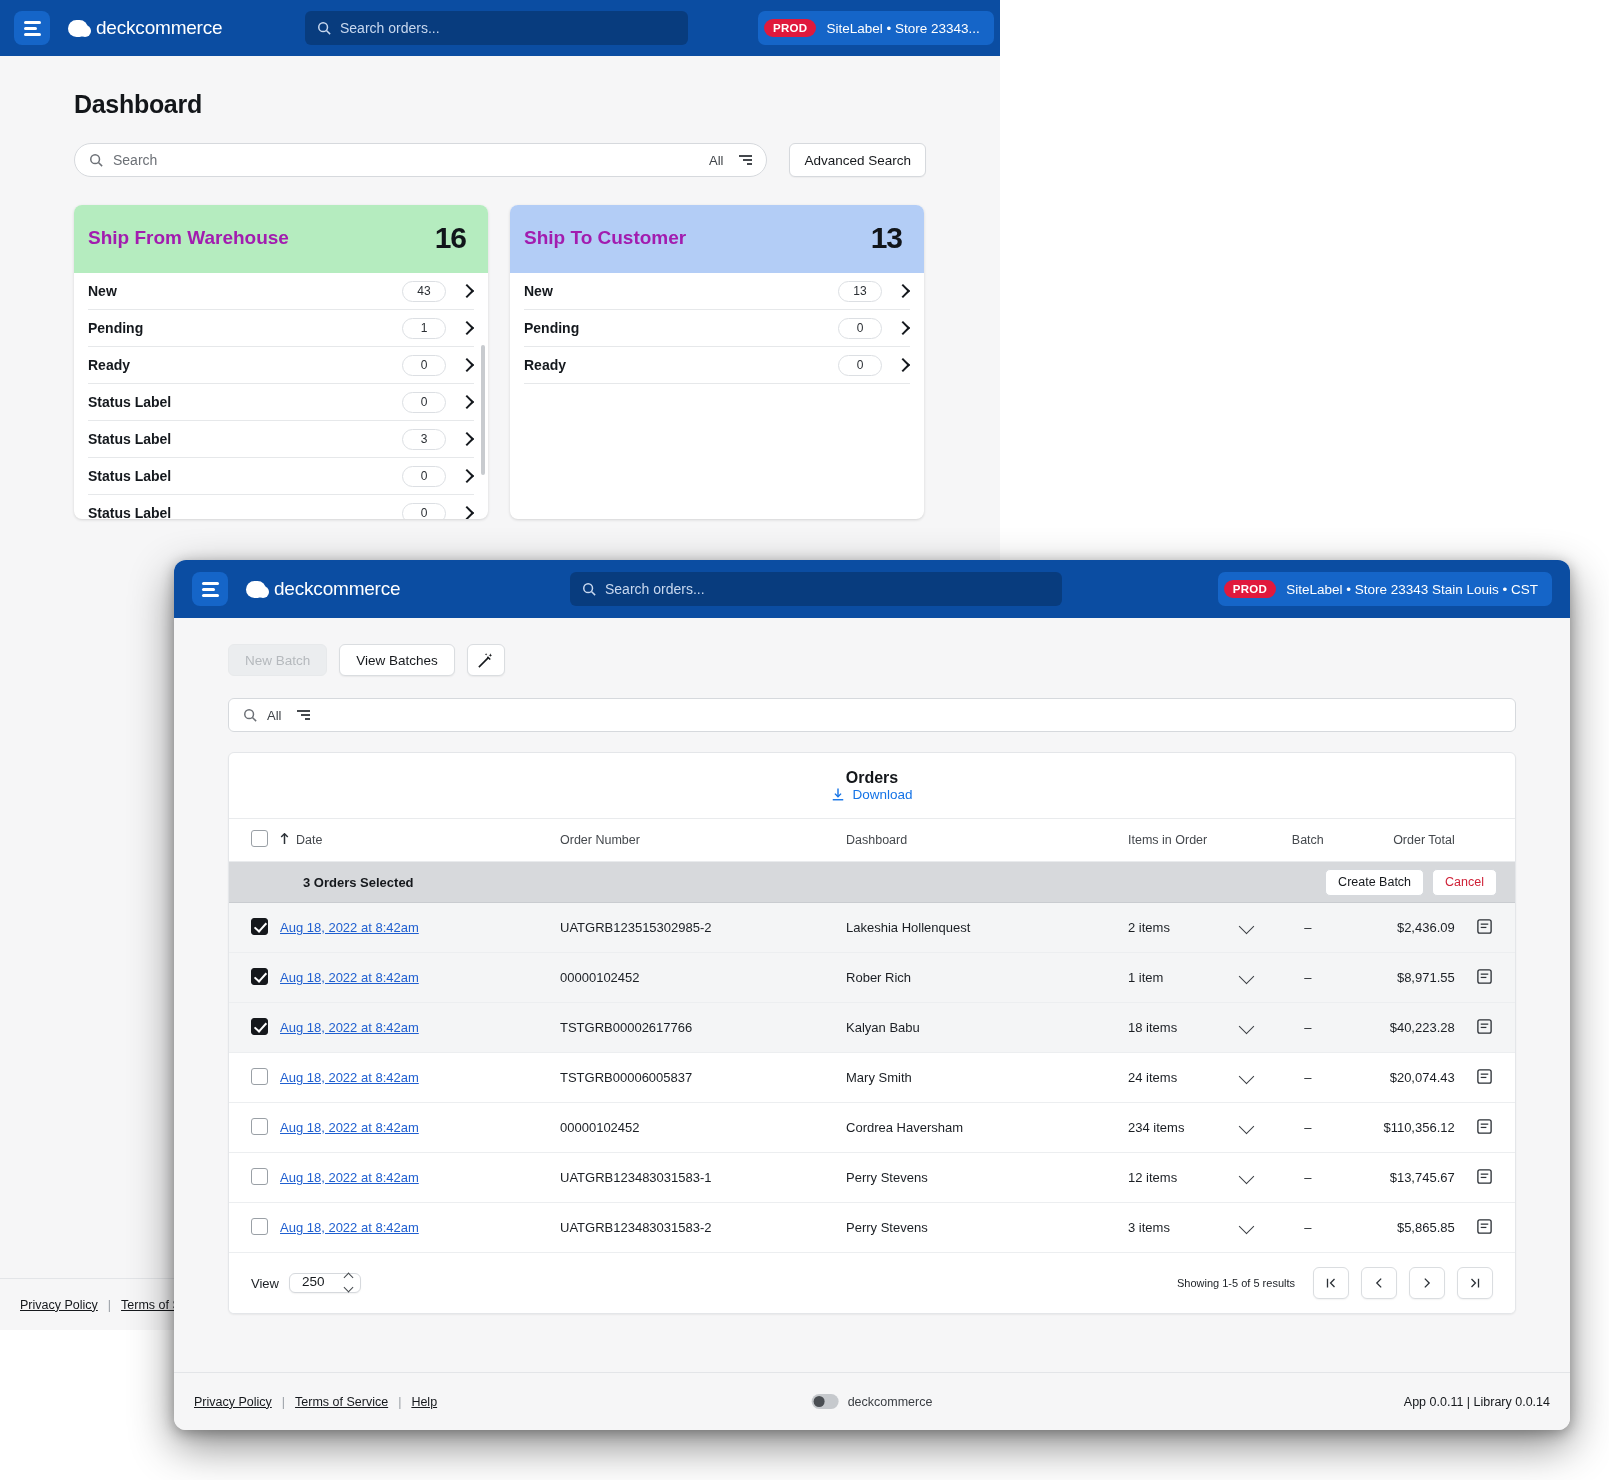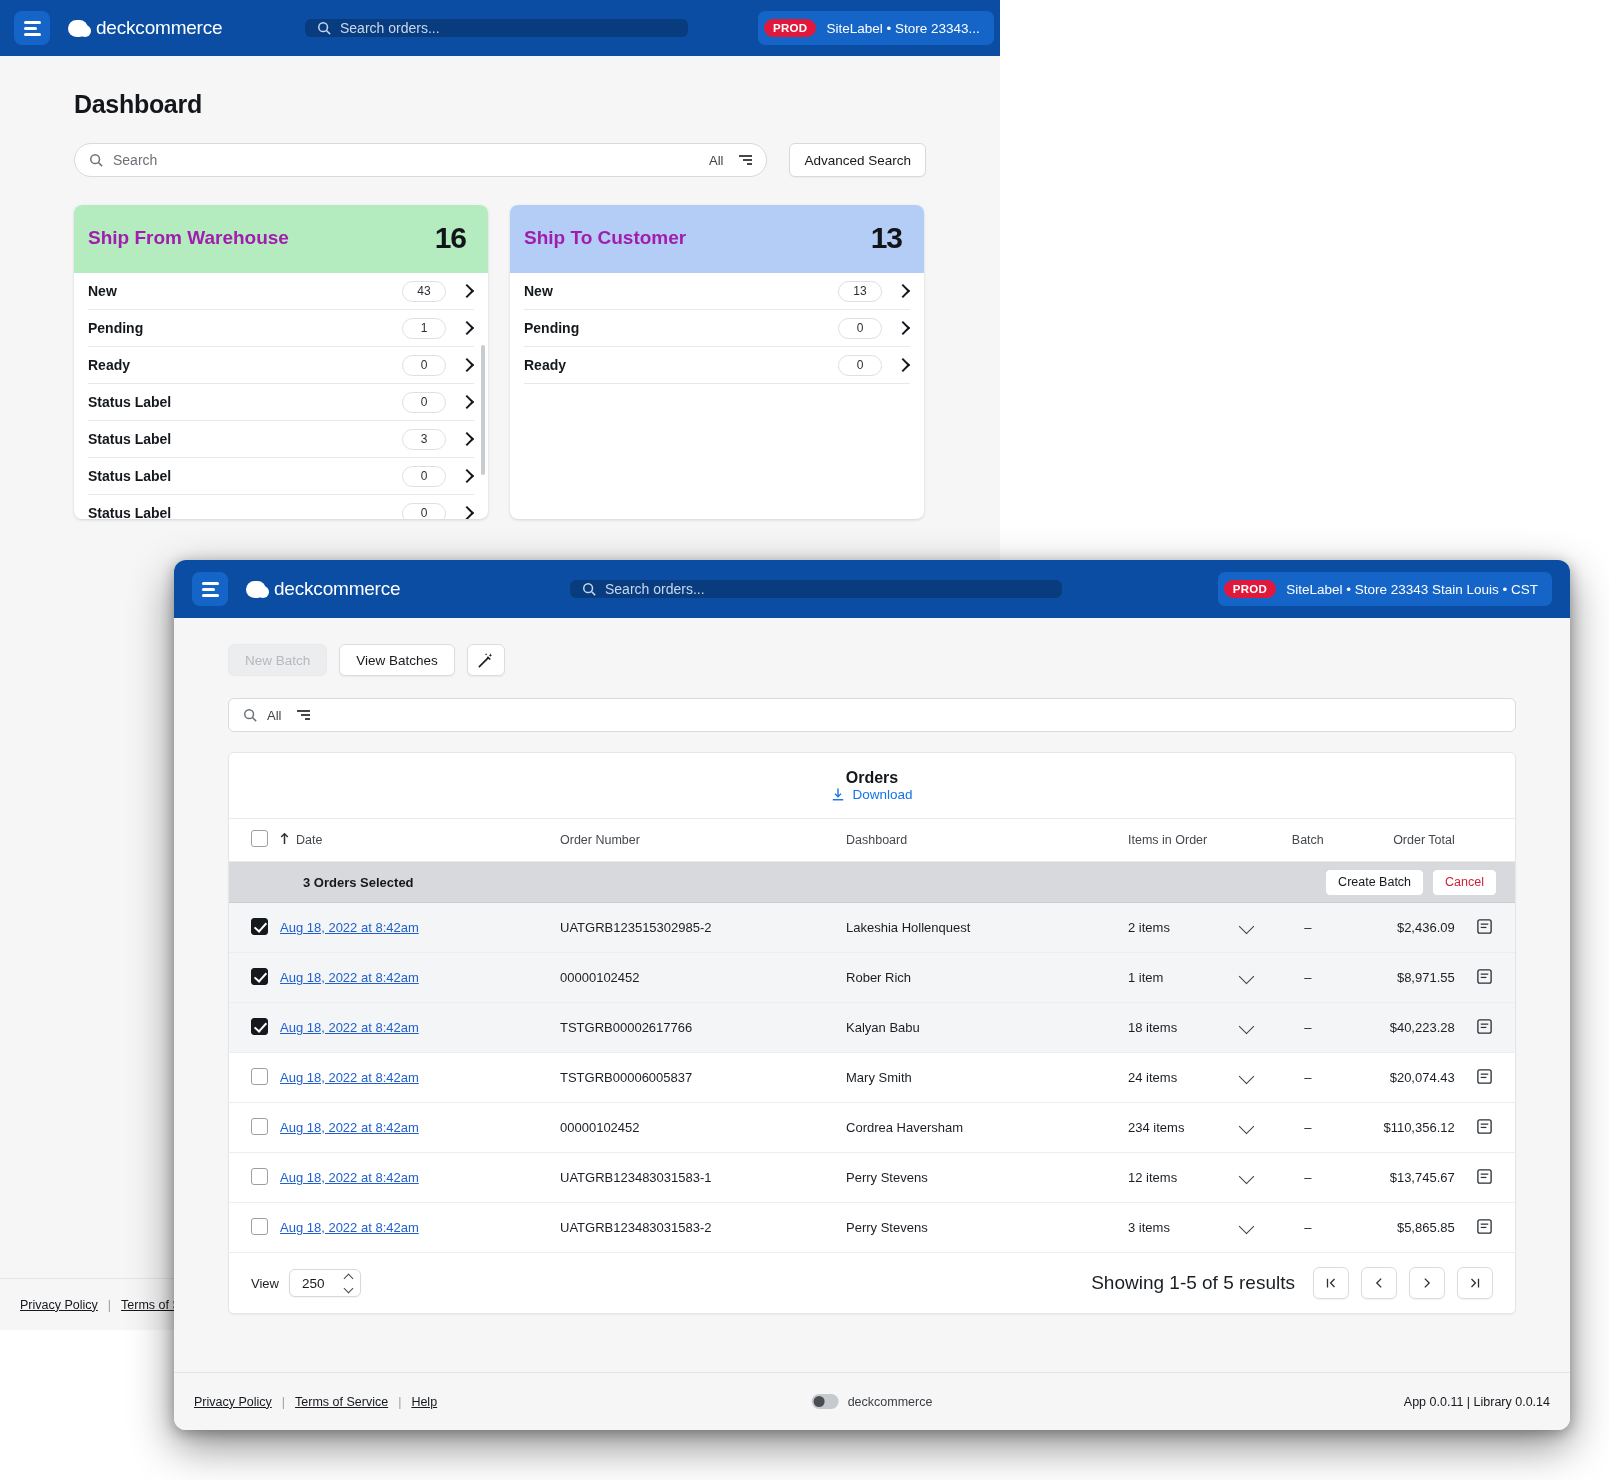--- a/index.html
+++ b/index.html
@@ -37,21 +37,21 @@
   .brand-mark {
     width: 20px; height: 17px; background:#fff; border-radius: 10px 10px 10px 10px;
     position: relative;
   }
   .brand-mark::after{
     content:""; position:absolute; right:-3px; bottom:0; width:12px;height:12px;
     background:#fff; border-radius:50%;
   }
   .brand-text { color:#fff; font-size:19px; letter-spacing:-.2px; }
   .search-orders {
-    height: 18px; background: rgba(0,0,0,0.22); border-radius: 6px;
+    height: 34px; background: rgba(0,0,0,0.22); border-radius: 6px;
     display:flex; align-items:center; gap:9px; padding: 0 12px;
     color:#c8d8ef; font-size:14px;
   }
   .search-orders svg { flex:none; }
   .store-chip {
     display:flex; align-items:center; gap:10px;
     background:#1565c8; border-radius: 7px; height: 34px; padding: 0 14px 0 6px;
     color:#fff; font-size:13.5px; white-space:nowrap;
   }
   .prod-badge {
@@ -208,30 +208,30 @@
   .vchev { width:11px;height:11px;border-right:1.9px solid #3a3e43;border-bottom:1.9px solid #3a3e43;transform:rotate(45deg); display:inline-block; margin-top:-5px;}
   .note-ico { display:inline-block; }
 
   .table-foot {
     display:flex; align-items:center; justify-content:space-between;
     padding: 14px 22px; background:#fff;
   }
   .view-wrap { display:flex; align-items:center; gap: 10px; }
   .view-lbl { font-size:13px; color:#1b1f24; }
   .stepper {
-    height: 28px; min-width: 72px; border:1px solid #d6d9dd; border-radius: 6px; background:#fff;
-    display:flex; align-items:center; justify-content:space-between; padding: 0 8px 0 12px; gap: 8px;
+    height: 20px; min-width: 72px; border:1px solid #d6d9dd; border-radius: 6px; background:#fff;
+    display:flex; justify-content:space-between; padding: 0 8px 0 12px; gap: 8px;
     font-size:13.5px; color:#16191d; box-shadow: 0 1px 1.5px rgba(0,0,0,.05);
   }
   .step-arrows { display:flex; flex-direction:column; gap:3px; }
   .step-arrows .up, .step-arrows .dn { width:7px;height:7px;border-left:1.7px solid #44484d;border-top:1.7px solid #44484d; }
   .step-arrows .up { transform: rotate(45deg); }
   .step-arrows .dn { transform: rotate(-135deg); }
   .pager { display:flex; align-items:center; gap: 12px; }
-  .pager .res { font-size:19px; color:#1b1f24; margin-right: 6px; }
+  .pager .res { font-size:11px; color:#1b1f24; margin-right: 6px; }
   .pg-btn {
     width: 36px; height: 32px; border:1px solid #dadde0; border-radius:6px; background:#fff;
     display:flex; align-items:center; justify-content:center; box-shadow: 0 1px 1.5px rgba(0,0,0,.05);
   }
 
   .front-footer {
     position:absolute; left:0; bottom:0; width:100%; height: 58px;
     border-top: 1px solid #e3e5e8; background:#f6f6f7;
     display:flex; align-items:center; padding: 0 20px; font-size:12.5px; color:#16191d;
   }

